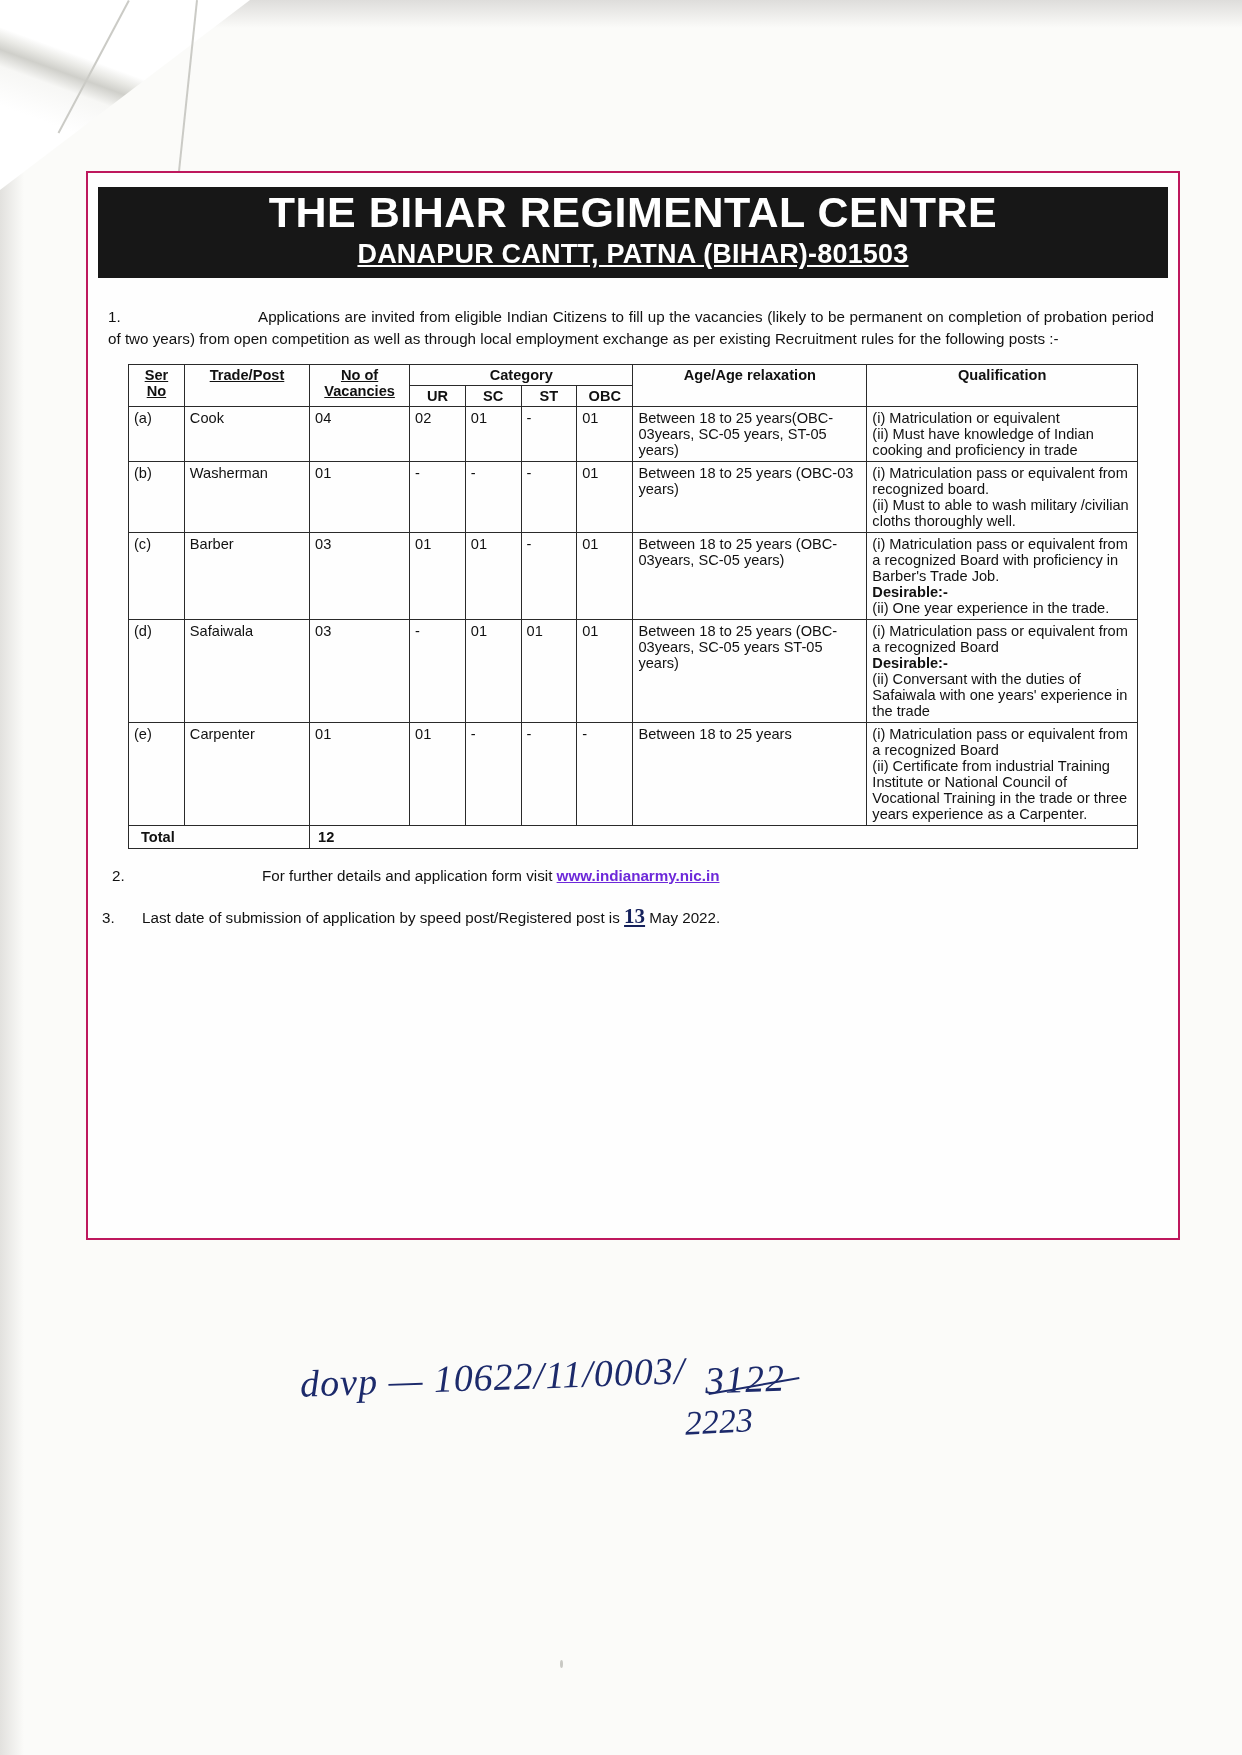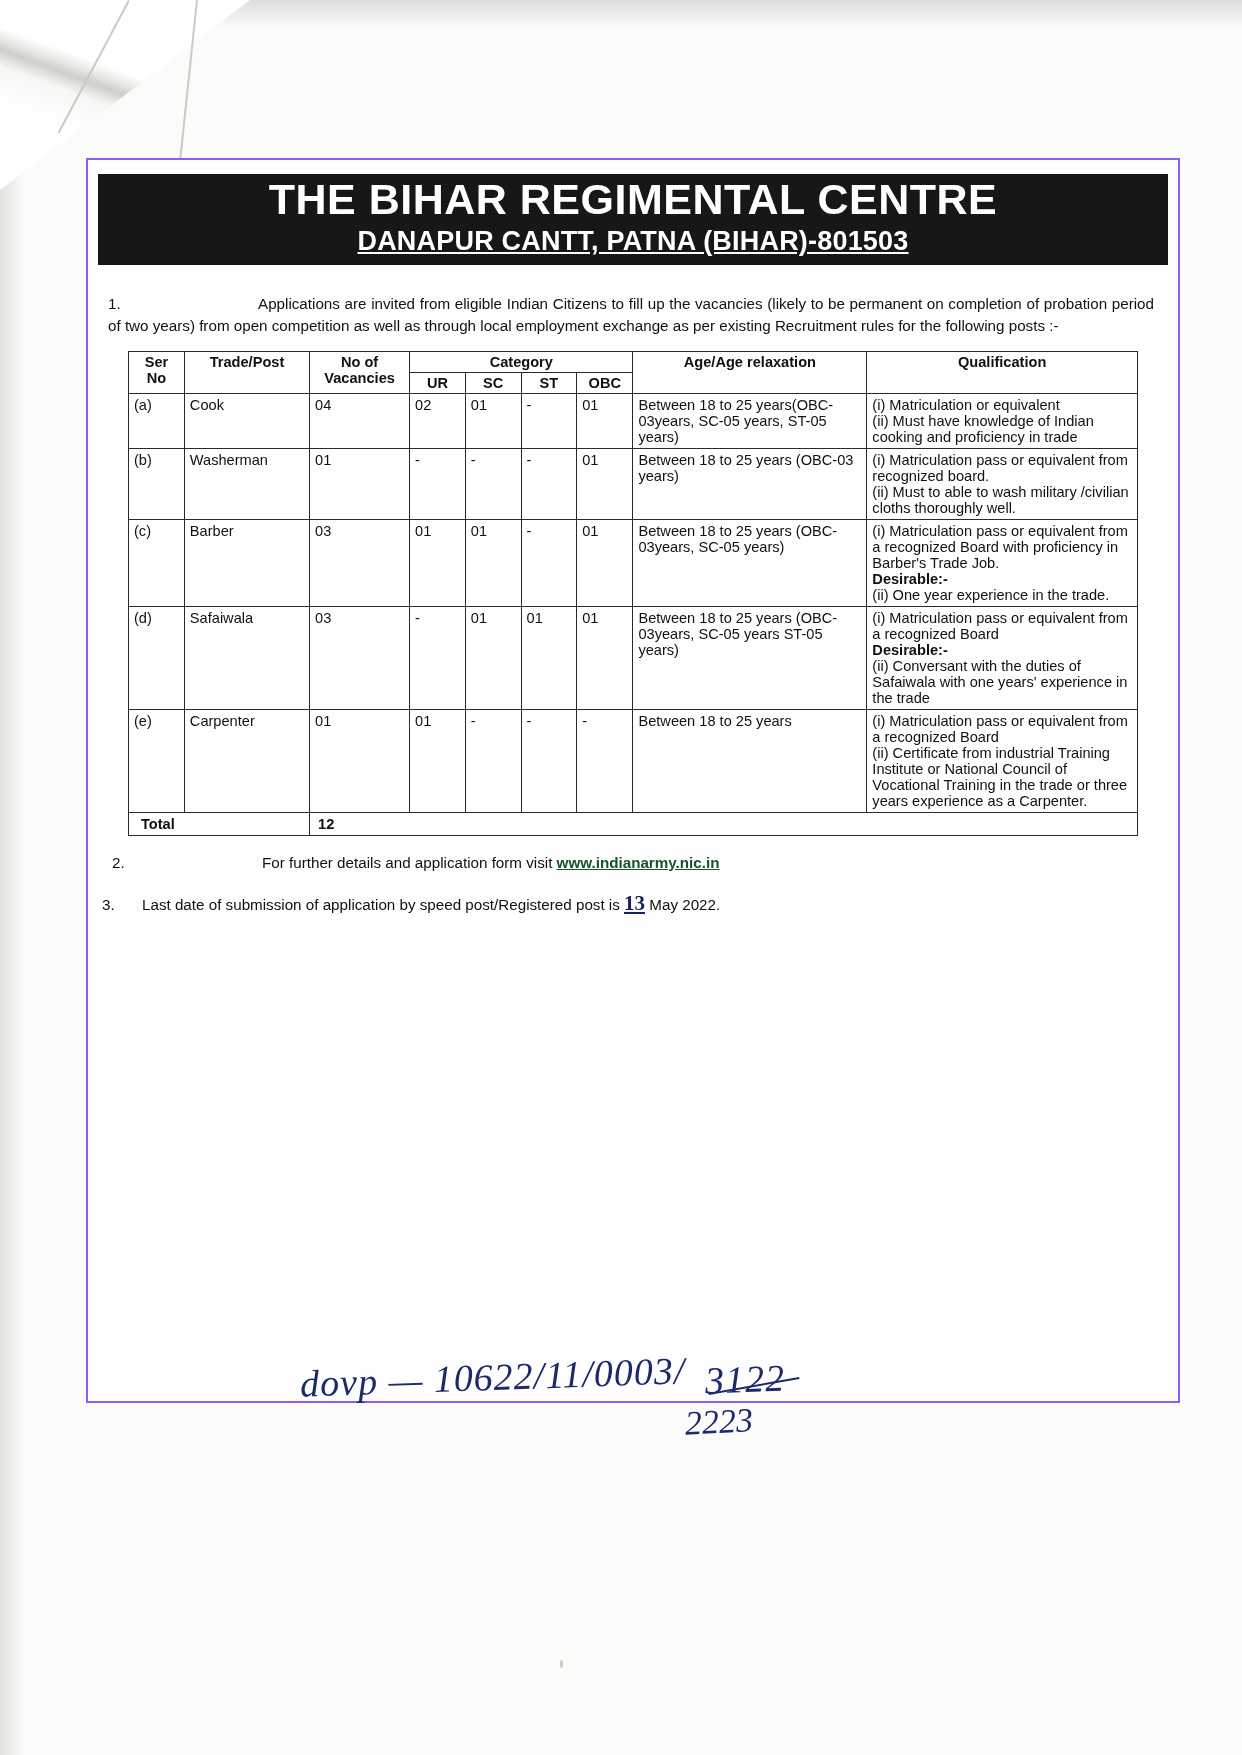--- a/index.html
+++ b/index.html
@@ -43,24 +43,24 @@
   .page-shadow-left {
     position: absolute;
     left: 0; top: 0; bottom: 0; width: 24px;
     background: linear-gradient(90deg, #e2e1de 0%, rgba(255,255,255,0) 100%);
   }
 
   
   .doc-frame {
     position: absolute;
     left: 86px;
-    top: 158px;
+    top: 171px;
     width: 1094px;
-    height: 1245px;
-    border: 2px solid #8b5cf6;
+    height: 1069px;
+    border: 2px solid #be185d;
     box-sizing: border-box;
     background: #fefefe;
   }
 
   .banner {
     margin: 14px 10px 0 10px;
     background: #171717;
     color: #ffffff;
     text-align: center;
     padding: 4px 0 8px 0;
@@ -119,39 +119,39 @@
   table.vac th, table.vac td {
     border: 1px solid #2a2a2a;
     padding: 3px 5px;
     vertical-align: top;
   }
   table.vac th {
     text-align: center;
     font-weight: bold;
     padding: 2px 4px;
   }
-  .th-underline { }
+  .th-underline { text-decoration: underline; }
   td.c { text-align: left; }
   .col-ser { width: 48px; }
   .col-trade { width: 118px; }
   .col-vac { width: 92px; }
   .col-cat { width: 48px; }
   .col-age { width: 232px; }
   .col-qual { width: 270px; }
   .qual-line { display: block; }
   .total-row td { font-weight: bold; padding-top: 4px; padding-bottom: 4px; }
 
   .note {
     margin: 16px 24px 0 24px;
     font-size: 15.2px;
     line-height: 1.5;
   }
   .note .num2 { display: inline-block; width: 150px; }
   .note a {
-    color: #14532d;
+    color: #6d28d9;
     font-weight: bold;
     text-decoration: underline;
   }
   .note3 {
     margin: 16px 24px 0 10px;
     font-size: 15.2px;
   }
   .note3 .num3 { display: inline-block; width: 40px; text-align: left; padding-left: 4px;}
   .hand-date {
     font-family: "Liberation Serif", serif;

